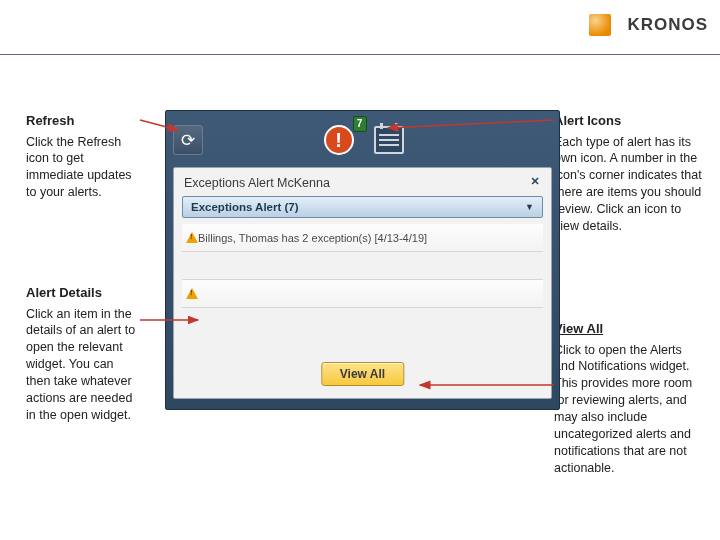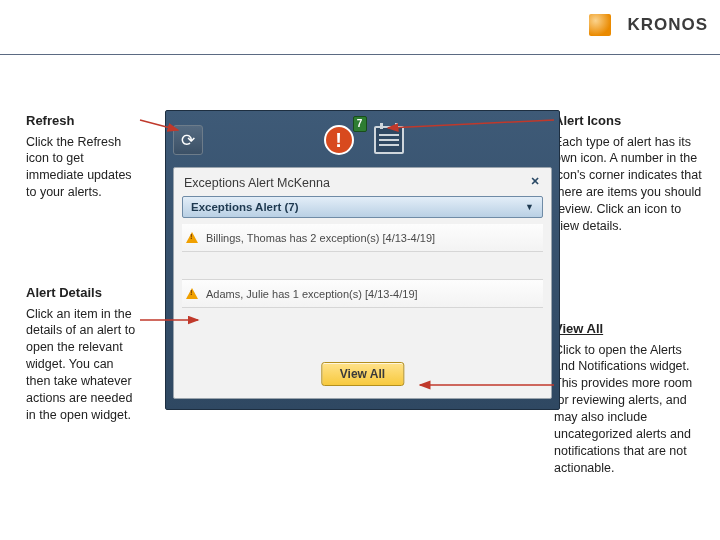--- a/index.html
+++ b/index.html
@@ -28,21 +28,21 @@
   .alert-badge{position:absolute;top:-7px;right:-11px;background:#2e7d32;color:#fff;font-size:10px;font-weight:700;border:1px solid #184d1b;border-radius:2px;padding:0 3px;min-width:14px;text-align:center;line-height:14px}
   .cal-icon{width:30px;height:28px;border:2px solid #cfd6dc;border-radius:2px;background:#2f4862;position:relative}
   .cal-icon::before{content:"";position:absolute;top:-5px;left:4px;width:3px;height:6px;background:#cfd6dc;box-shadow:15px 0 0 #cfd6dc}
   .cal-icon::after{content:"";position:absolute;top:6px;left:3px;right:3px;height:2px;background:#cfd6dc;box-shadow:0 5px 0 #cfd6dc,0 10px 0 #cfd6dc}
   
   .panel-title{position:absolute;left:10px;top:8px;font-size:12.5px;color:#3a3a3a}
   .panel-close{position:absolute;right:8px;top:6px;width:16px;height:14px;font-size:11px;color:#2b4a66;font-weight:700;text-align:center;line-height:14px;cursor:pointer}
   .dropdown{position:absolute;left:8px;right:8px;top:28px;height:22px;background:linear-gradient(#e3eef8,#b9d0e4);border:1px solid #6f8ba6;border-radius:2px;display:flex;align-items:center;padding:8px 8px;font-size:11.5px;color:#1e3950;font-weight:700;justify-content:space-between}
   .dropdown .chev{font-size:9px;color:#1e3950}
   .rows{position:absolute;left:8px;right:8px;top:56px}
-  .row{height:28px;border-bottom:1px solid #d6d6d6;display:flex;align-items:center;gap:8px;padding:0 4px;background:linear-gradient(#fdfdfd,#f3f3f3);font-size:11px;color:#4a4a4a}
+  .row{height:28px;border-bottom:1px solid #d6d6d6;display:flex;align-items:center;padding:0 4px;background:linear-gradient(#fdfdfd,#f3f3f3);font-size:11px;color:#4a4a4a}
   .row .tri{width:0;height:0;border-left:6px solid transparent;border-right:6px solid transparent;border-bottom:11px solid #f0a000;position:relative}
   .row .tri::after{content:"!";position:absolute;left:-2px;top:0px;font-size:8px;color:#7a4100;font-weight:700}
   .row.gap{background:#f2f2f2;border-bottom:1px solid #d6d6d6}
   .viewall{position:absolute;bottom:12px;left:50%;transform:translateX(-50%);padding:4px 18px;background:linear-gradient(#ffe28a,#f7c93e);border:1px solid #b38f1e;border-radius:3px;font-size:12px;font-weight:700;color:#3a3a3a;box-shadow:inset 0 1px 0 rgba(255,255,255,.7)}
   
   svg.arrows{position:absolute;inset:0;width:720px;height:540px;pointer-events:none}
 </style>
 </head>
 <body>
 
@@ -92,21 +92,20 @@
         <span class="chev">▼</span>
       </div>
       <div class="rows">
         <div class="row">
           <span class="tri"></span>
           <span>Billings, Thomas has 2 exception(s) [4/13-4/19]</span>
         </div>
         <div class="row gap"></div>
         <div class="row">
           <span class="tri"></span>
-          <span>Adams, Julie has 1 exception(s) [4/13-4/19]</span>
         </div>
       </div>
       <button class="viewall">View All</button>
     </div>
   </div>
 
   <svg class="arrows">
     <defs>
       <marker id="ah" markerWidth="8" markerHeight="8" refX="7" refY="3" orient="auto">
         <path d="M0,0 L8,3 L0,6 Z" fill="#c0392b"></path>

